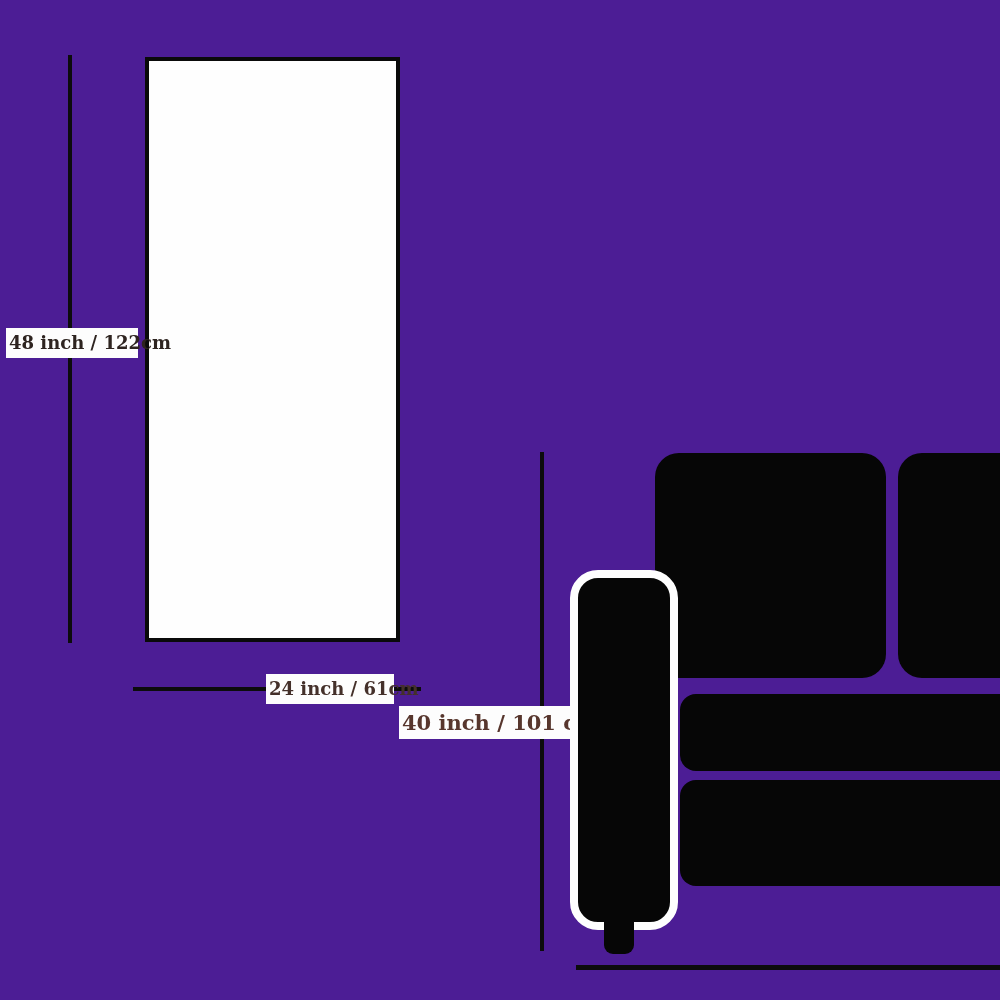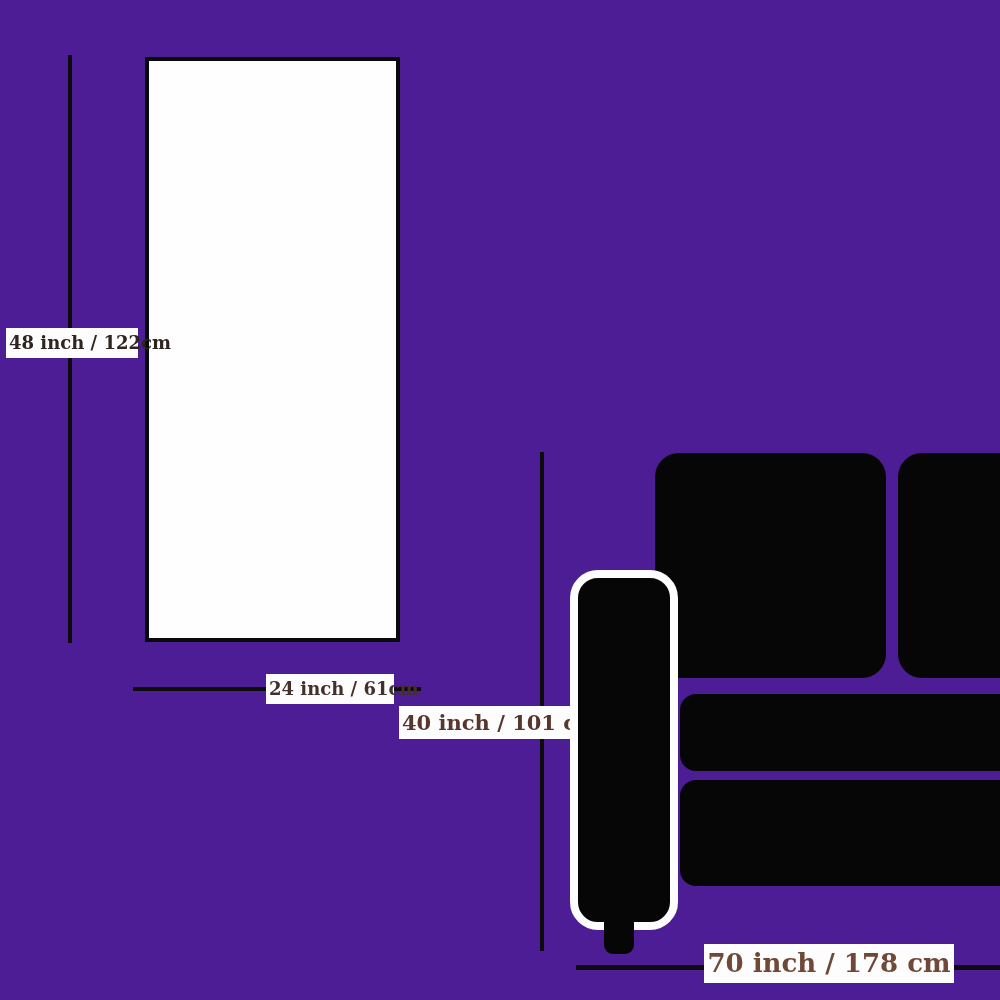--- a/index.html
+++ b/index.html
@@ -107,15 +107,14 @@
   <div class="abs sofa-piece sofa-back-right"></div>
   <div class="abs sofa-piece sofa-seat-top"></div>
   <div class="abs sofa-piece sofa-seat-bottom"></div>
   <div class="abs sofa-piece sofa-armrest"></div>
   <div class="abs sofa-piece sofa-leg"></div>
 
   <div class="abs dim-line sofa-height-line"></div>
   <div class="abs dim-label sofa-height-label">40 inch / 101 cm</div>
 
   <div class="abs dim-line sofa-width-line"></div>
-  <div class="abs dim-label sofa-width-label">70 inch / 178 cm</div>
 
 </div>
 
 </body></html>

